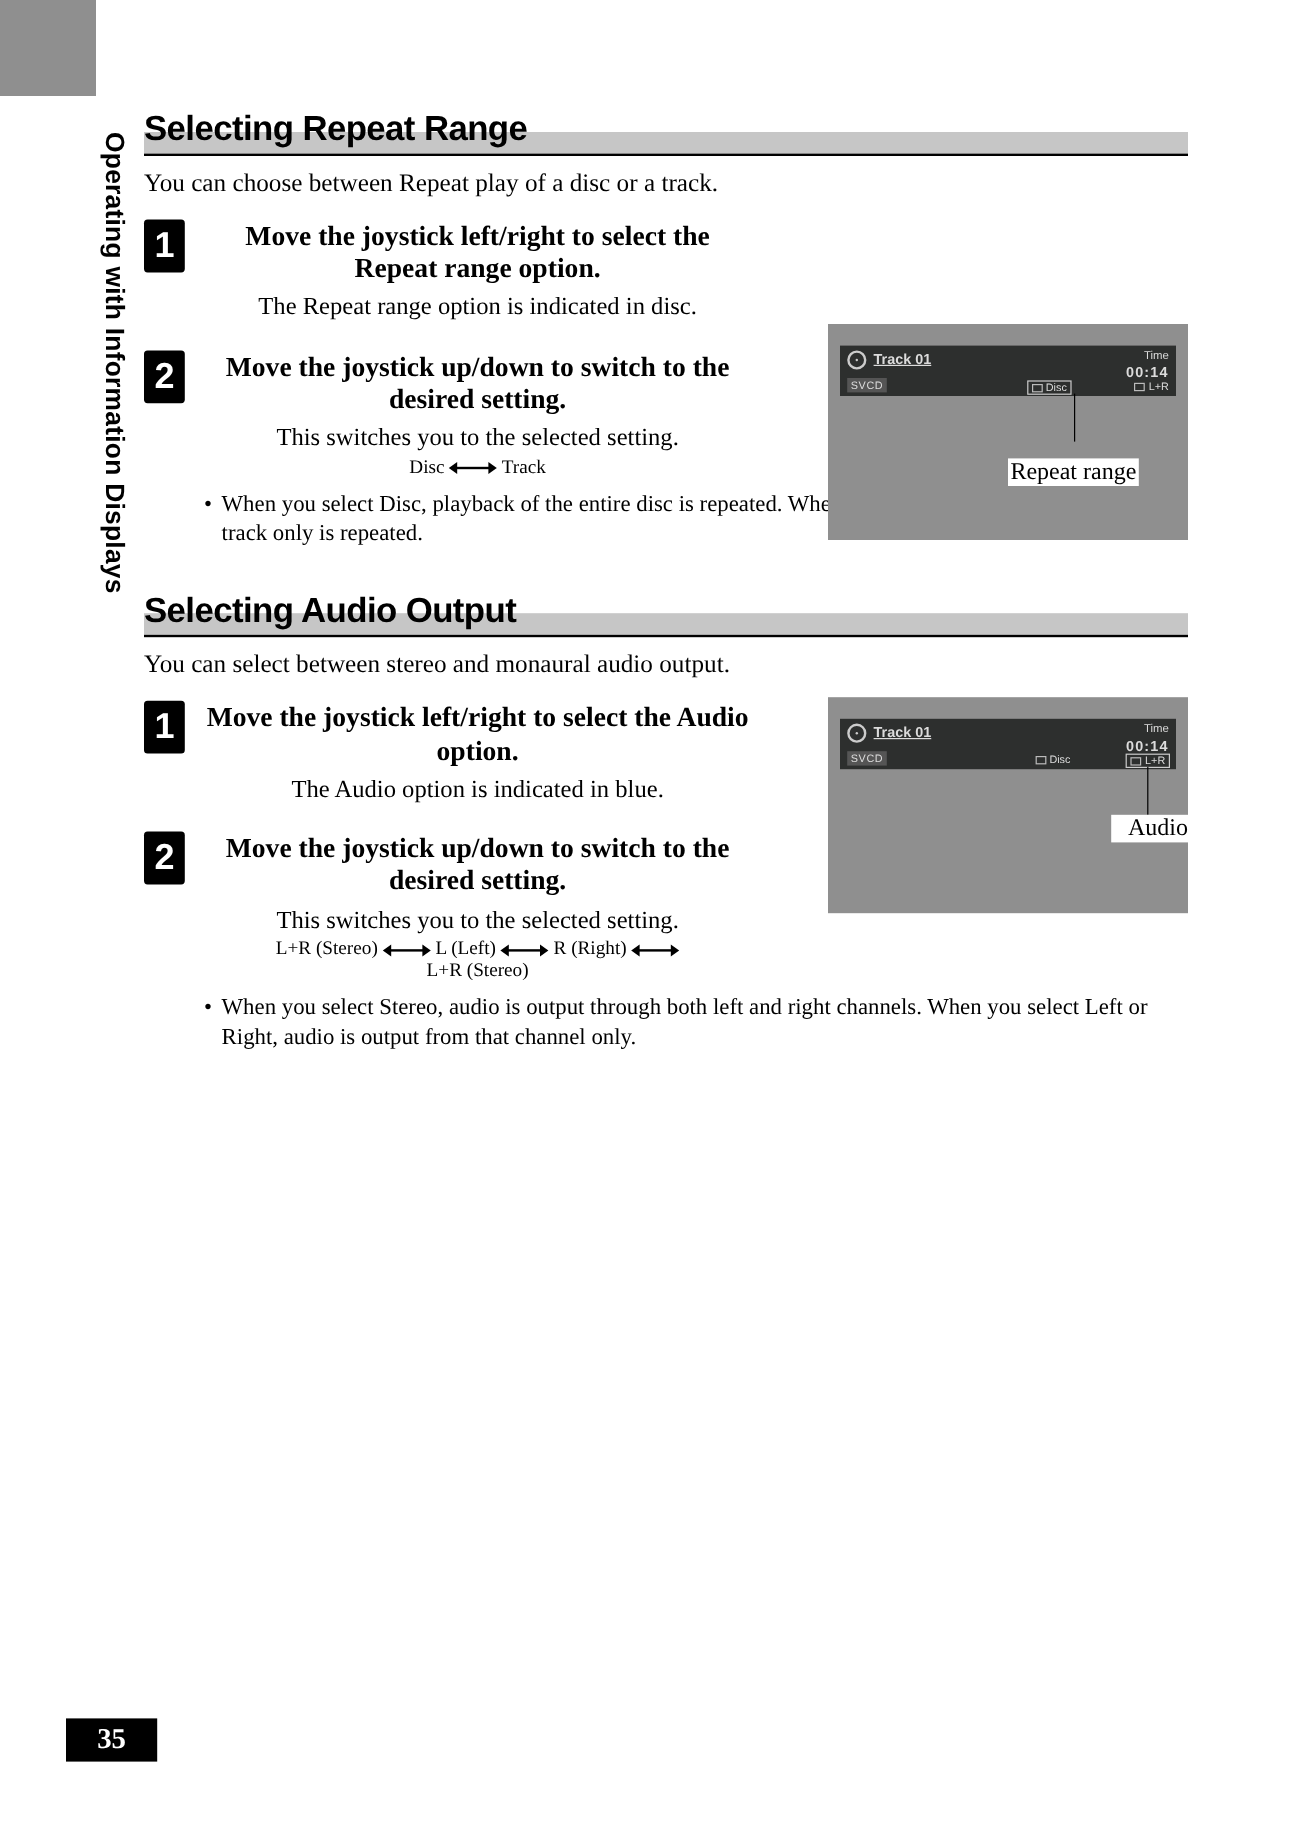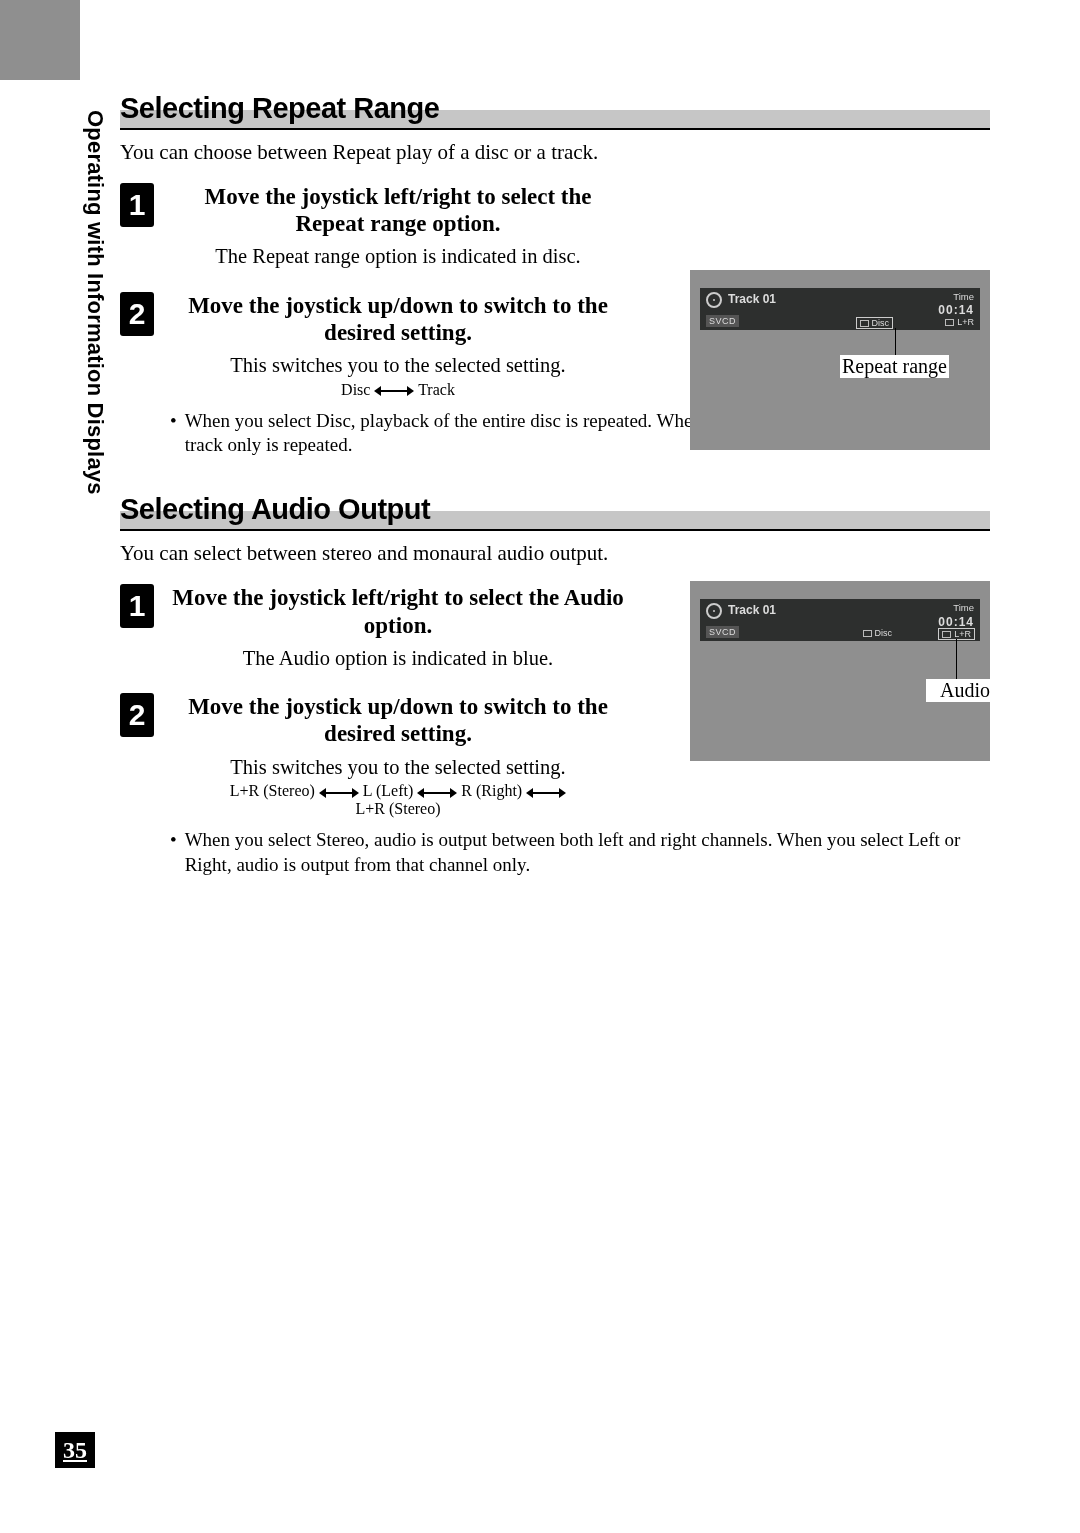--- a/index.html
+++ b/index.html
@@ -130,20 +130,21 @@
   .ibar {
     background: #2d2f2e;
     height: 42px;
     display: flex;
     align-items: flex-start;
     padding: 4px 6px 0 6px;
     color: #dcdcdc;
     font-family: Arial, sans-serif;
     font-size: 11px;
     position: relative;
+    text-decoration: underline;
   }
   .disc-icon {
     width: 16px; height: 16px; border-radius: 50%;
     border: 2px solid #ccc;
     margin-right: 6px;
     margin-top: 0px;
     display: inline-block;
     position: relative;
   }
   .disc-icon::after{
@@ -181,30 +182,29 @@
     font-family: "Times New Roman", serif;
     padding: 0 2px;
   }
   .leftcol-wrap {
     position: relative;
   }
   .page-num-box {
     position: absolute;
     left: 55px;
     bottom: 65px;
-    width: 40px;
+    width: 76px;
     height: 36px;
     background: #000;
     color: #fff;
     font-family: "Times New Roman", serif;
     font-weight: bold;
     font-size: 24px;
     text-align: center;
     line-height: 36px;
-    text-decoration: underline;
   }
   .harrow {
     display:inline-block; position:relative; width:40px; height:12px; vertical-align:middle;
   }
   .harrow::before{
     content:""; position:absolute; left:6px; right:6px; top:5px; height:2px; background:#000;
   }
   .harrow::after{
     content:""; position:absolute; right:0; top:1px; border-left:7px solid #000; border-top:5px solid transparent; border-bottom:5px solid transparent;
   }
@@ -239,21 +239,21 @@
               <span>Disc</span>
             </span>
           <span class="audio-block">
               <span class="mini-icon"></span>
               <span>L+R</span>
             </span>
           <span class="time-block"><span>Time</span><br><span class="v">00:14</span></span>
         </div>
       </div>
       <div class="callout-line" style="left:205px; top:58px; height:40px;"></div>
-      <div class="callout-label" style="left:150px; top:85px;">Repeat range</div>
+      <div class="callout-label" style="left:150px; top:112px;">Repeat range</div>
     </div>
 
     <div class="step-row">
       <div class="step-num">1</div>
       <div class="step-body">
         <div class="step-title">Move the joystick left/right to select the Repeat range option.</div>
         <div class="step-desc">The Repeat range option is indicated in disc.</div>
       </div>
     </div>
 
@@ -329,19 +329,19 @@
           <span>R (Right)</span>
           <span class="harrow"><span class="lh"></span></span>
           <br>
           <span>L+R (Stereo)</span>
         </div>
       </div>
     </div>
 
     <div class="bullet-note">
       <span class="dot">•</span>
-      <span>When you select Stereo, audio is output between both left and right channels. When you select Left or Right, audio is output from that channel only.</span>
+      <span>When you select Stereo, audio is output through both left and right channels. When you select Left or Right, audio is output from that channel only.</span>
     </div>
   </div>
 
 </div>
 
 <div class="page-num-box">35</div>
 
 </body></html>

